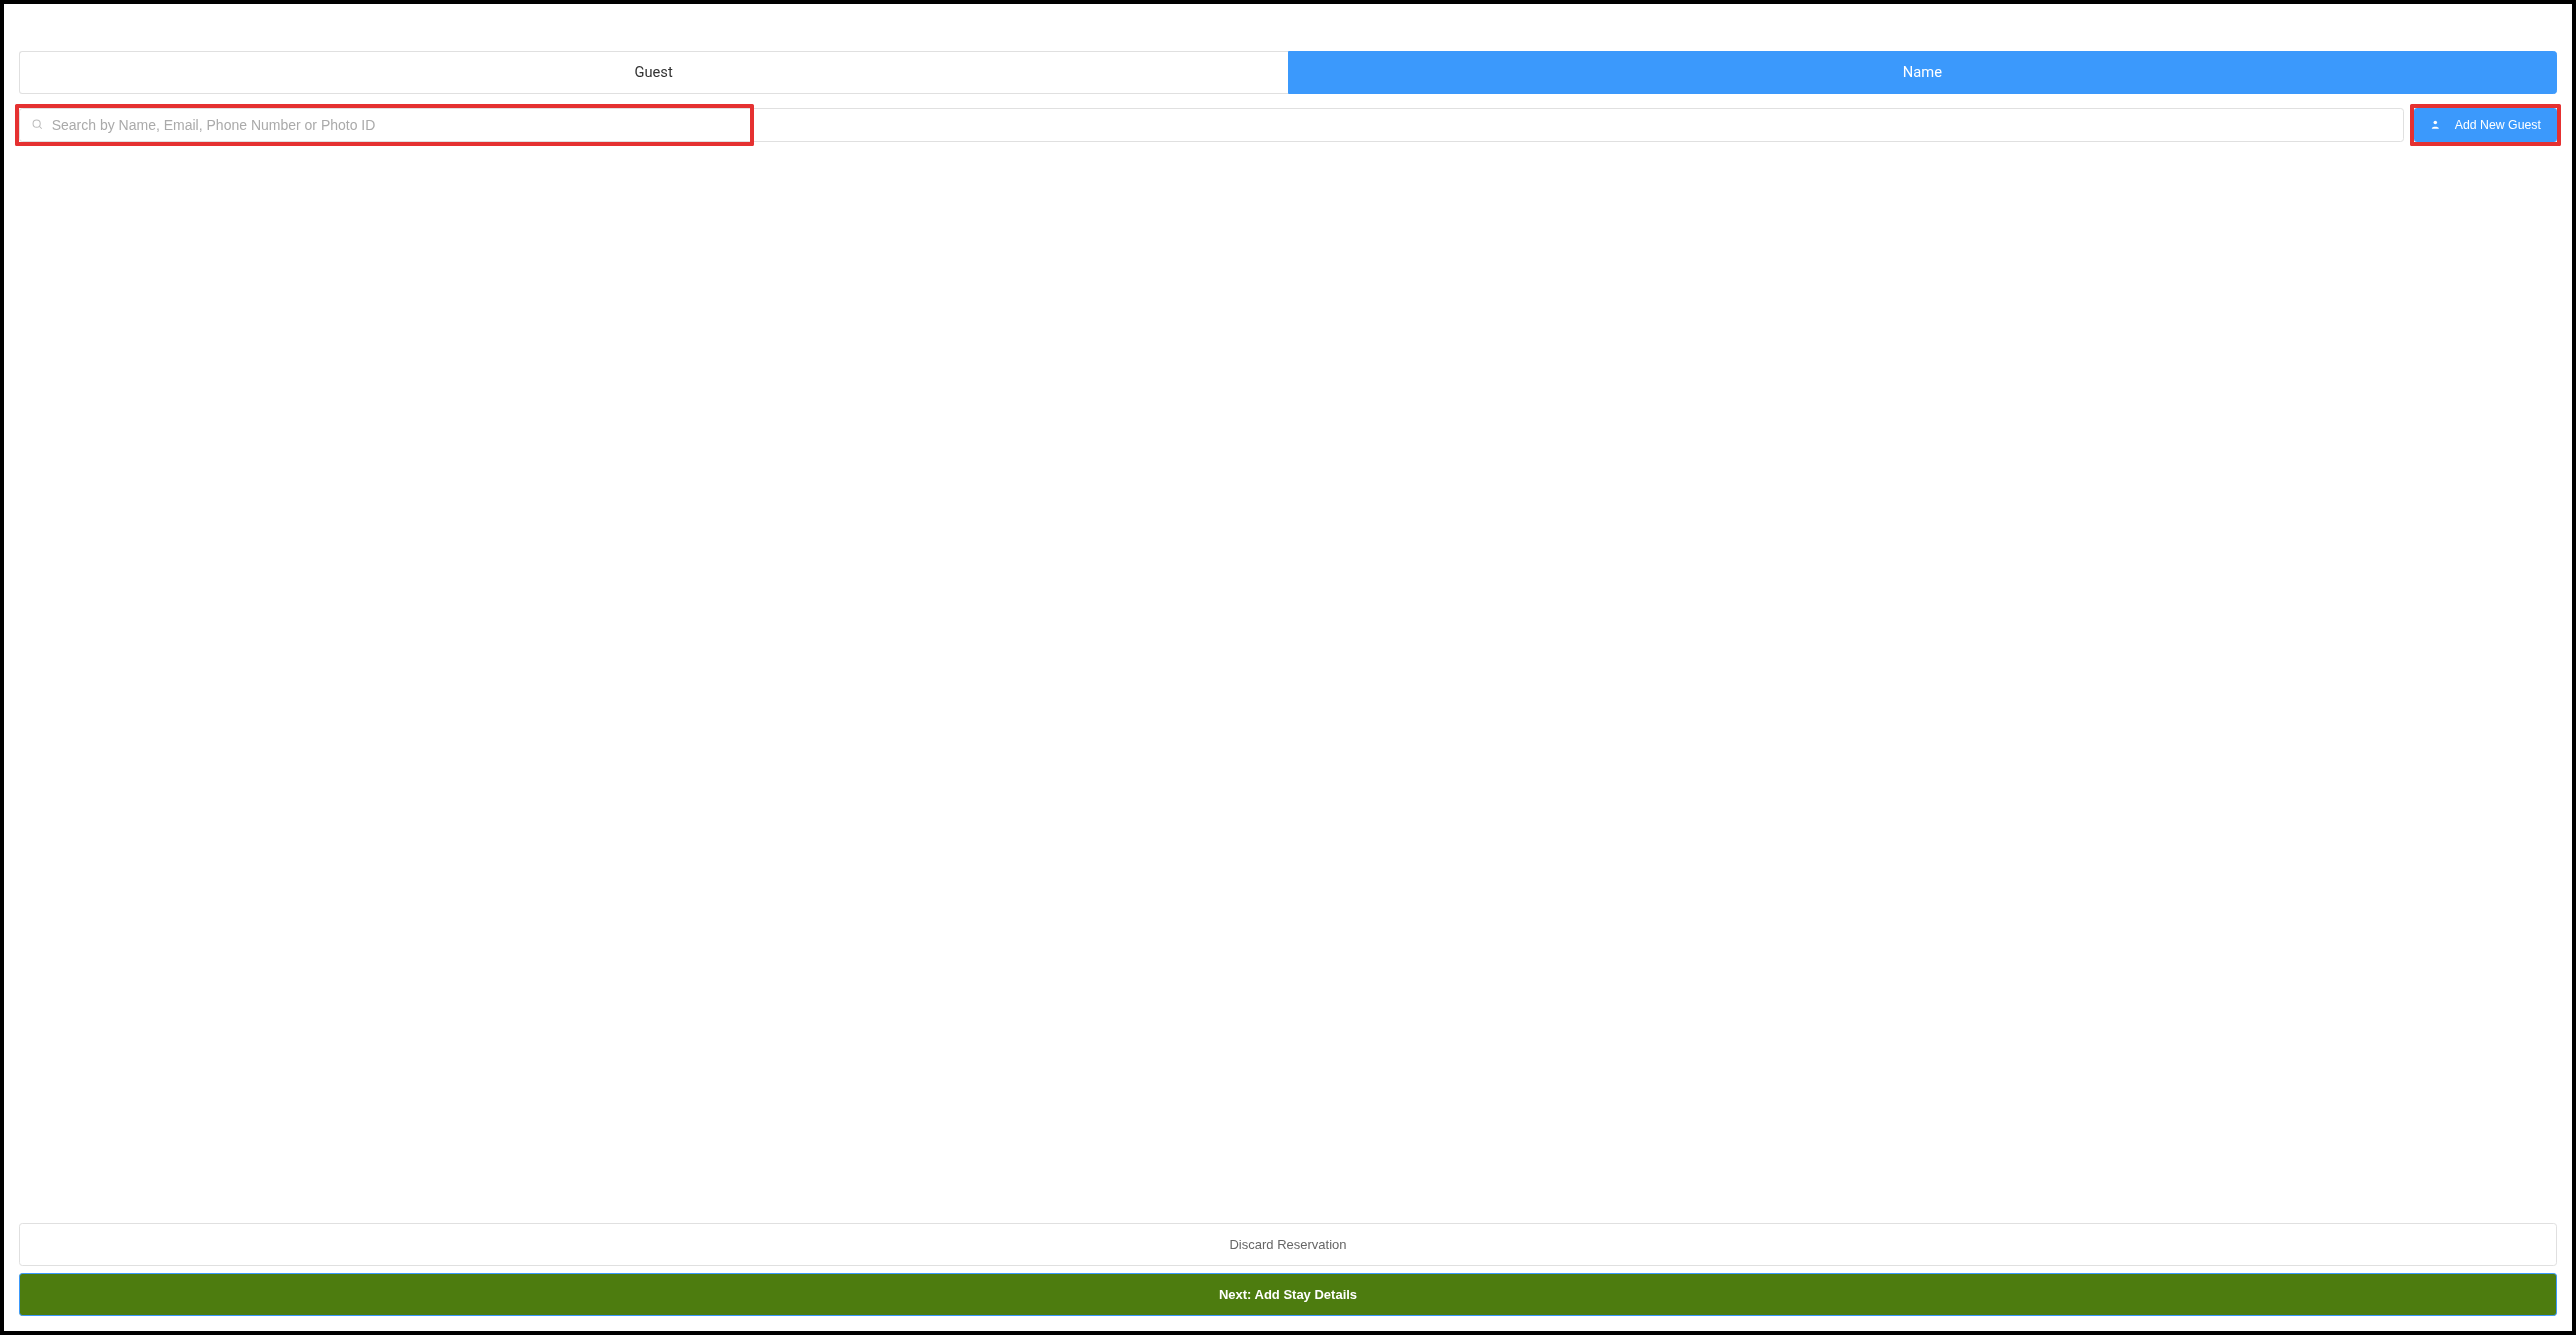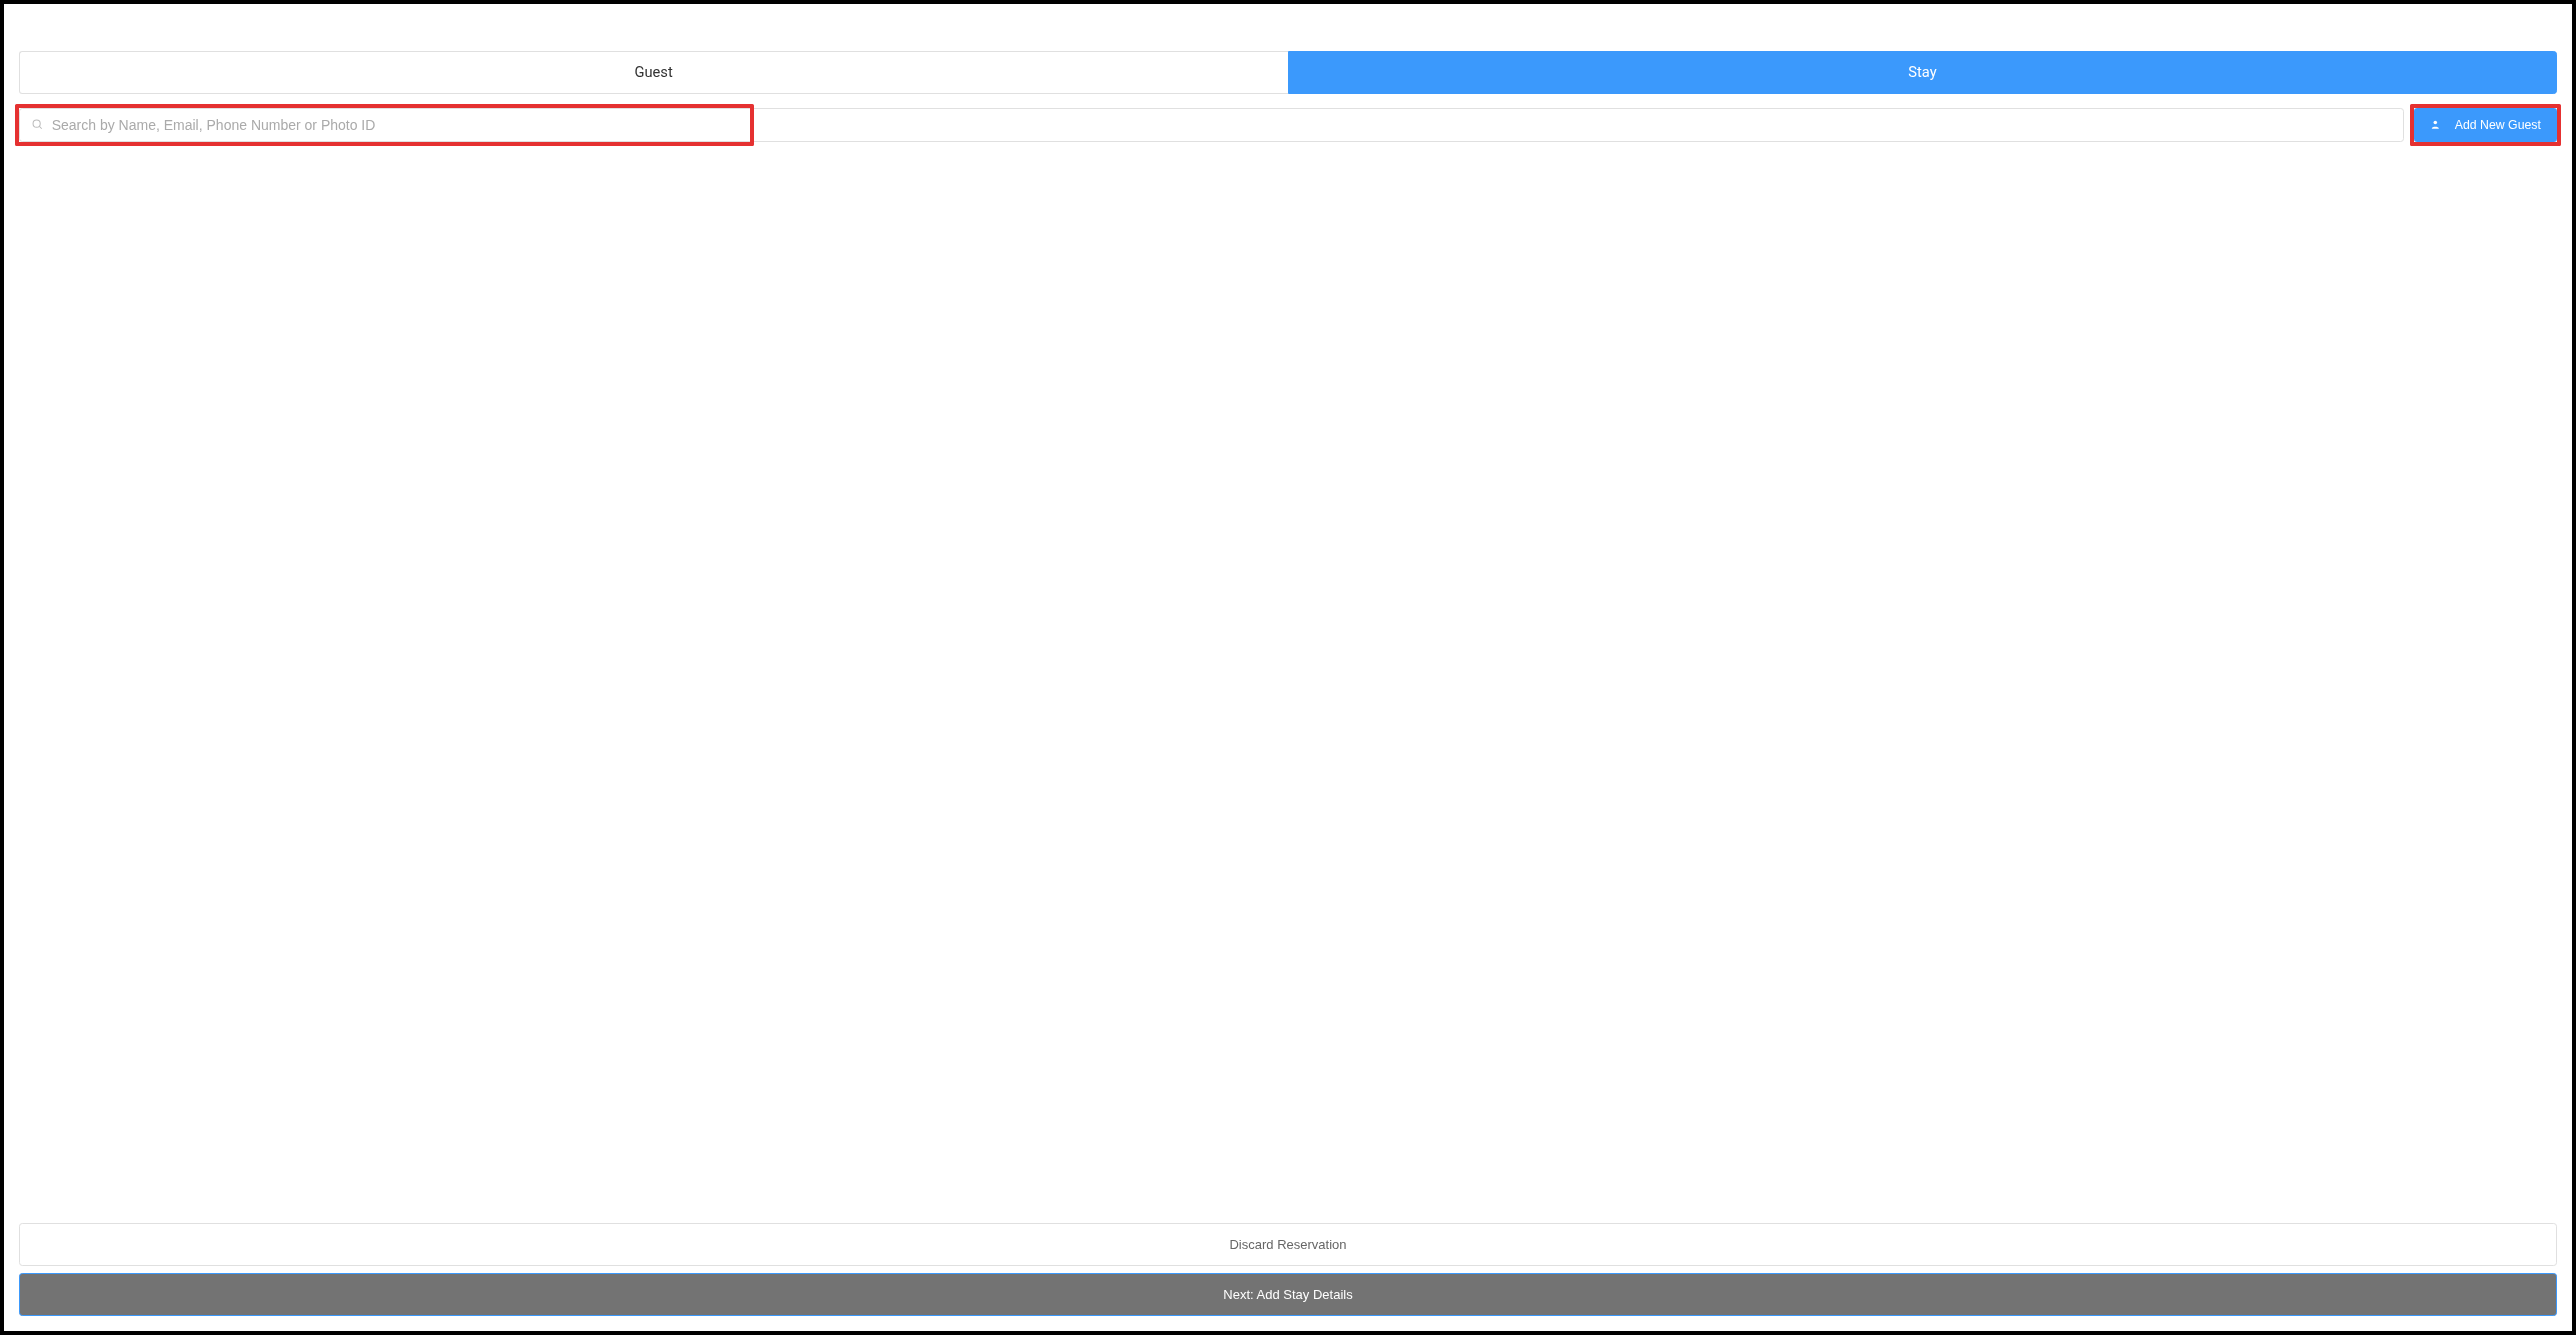--- a/index.html
+++ b/index.html
@@ -136,36 +136,37 @@
       border-radius: 3.3px;
       cursor: pointer;
       text-align: center;
     }
     .discard-btn {
       background: #fff;
       color: #666;
       border: 0.8px solid #e0e0e0;
     }
     .next-btn {
-      background: #737373;
+      background: #4d7c0f;
       color: #fff;
       border: 0.8px solid #3b99fc;
+      font-weight: bold;
     }
     .user-icon {
       display: inline-block;
     }
   </style>
 </head>
 <body>
 
 <div class="outer-frame">
 
   <div class="tabs-row">
     <div class="tab tab-guest">Guest</div>
-    <div class="tab tab-stay">Stay</div>
+    <div class="tab tab-stay">Name</div>
   </div>
 
   <div class="search-overlay-row">
     <div class="search-wrapper">
       <div class="full-search-box">
         <span class="search-icon">
           <svg width="12.3" height="12.3" viewBox="0 0 24 24" fill="none" stroke="currentColor" stroke-width="2">
             <circle cx="11" cy="11" r="7"></circle>
             <line x1="21" y1="21" x2="16.5" y2="16.5"></line>
           </svg>

